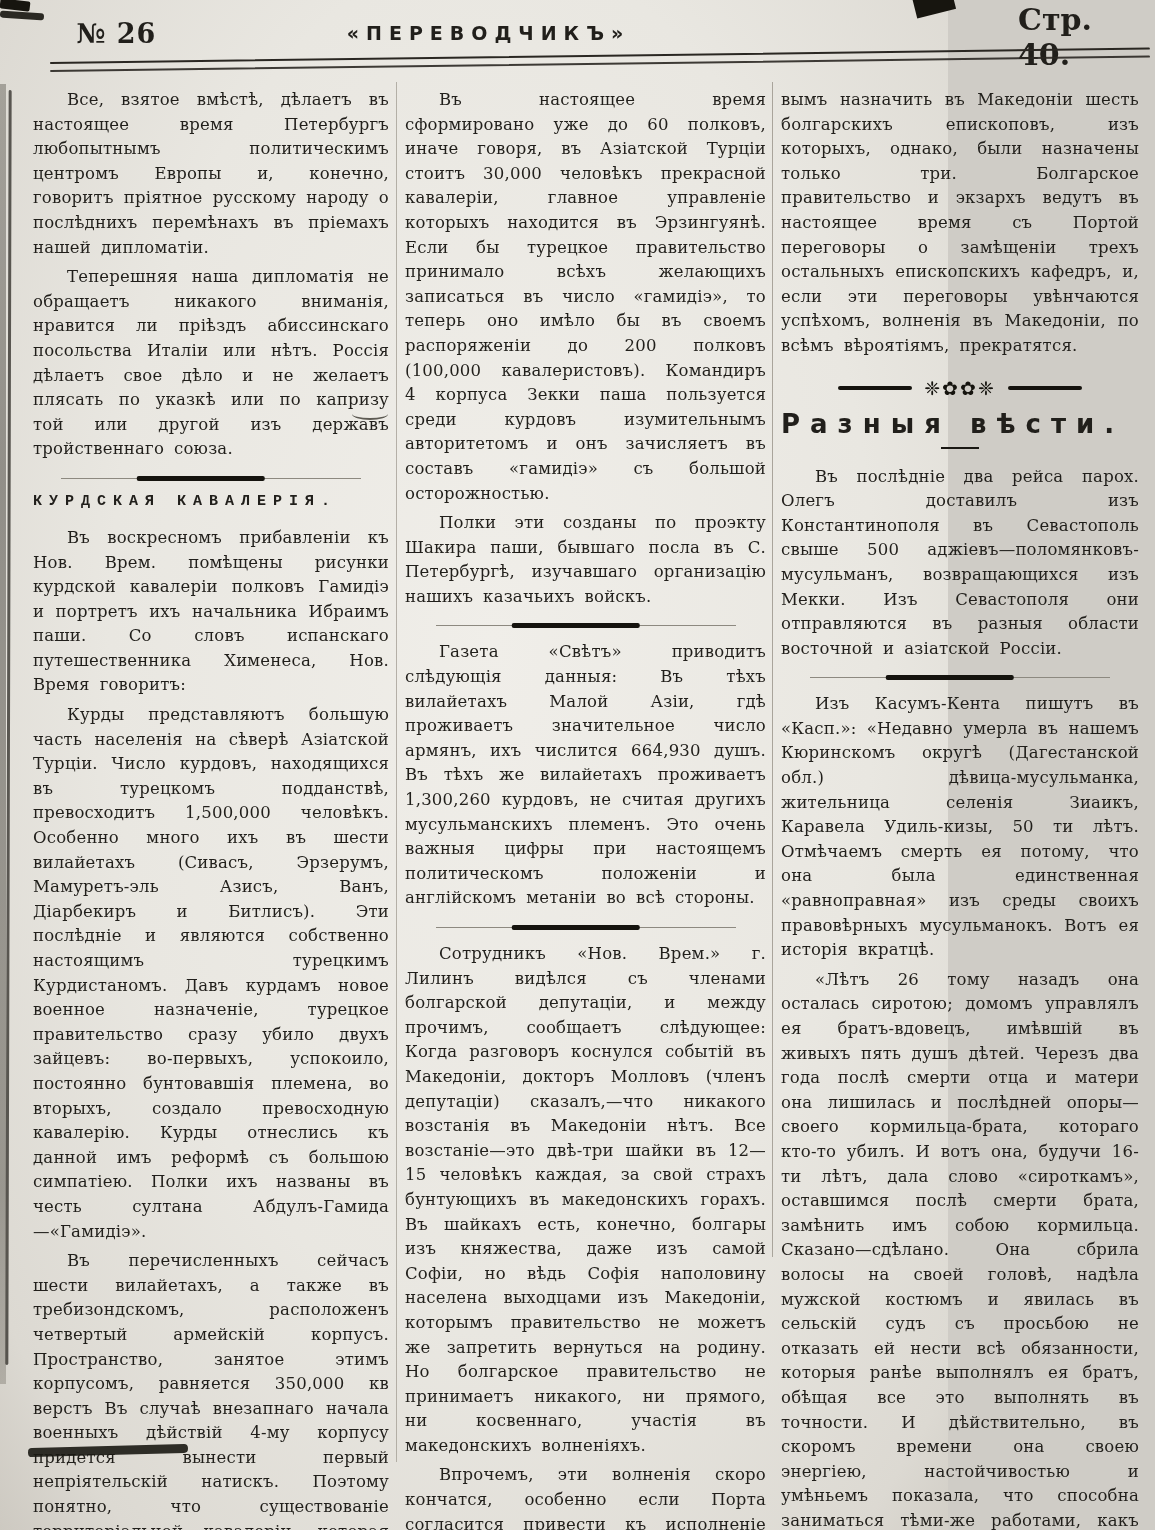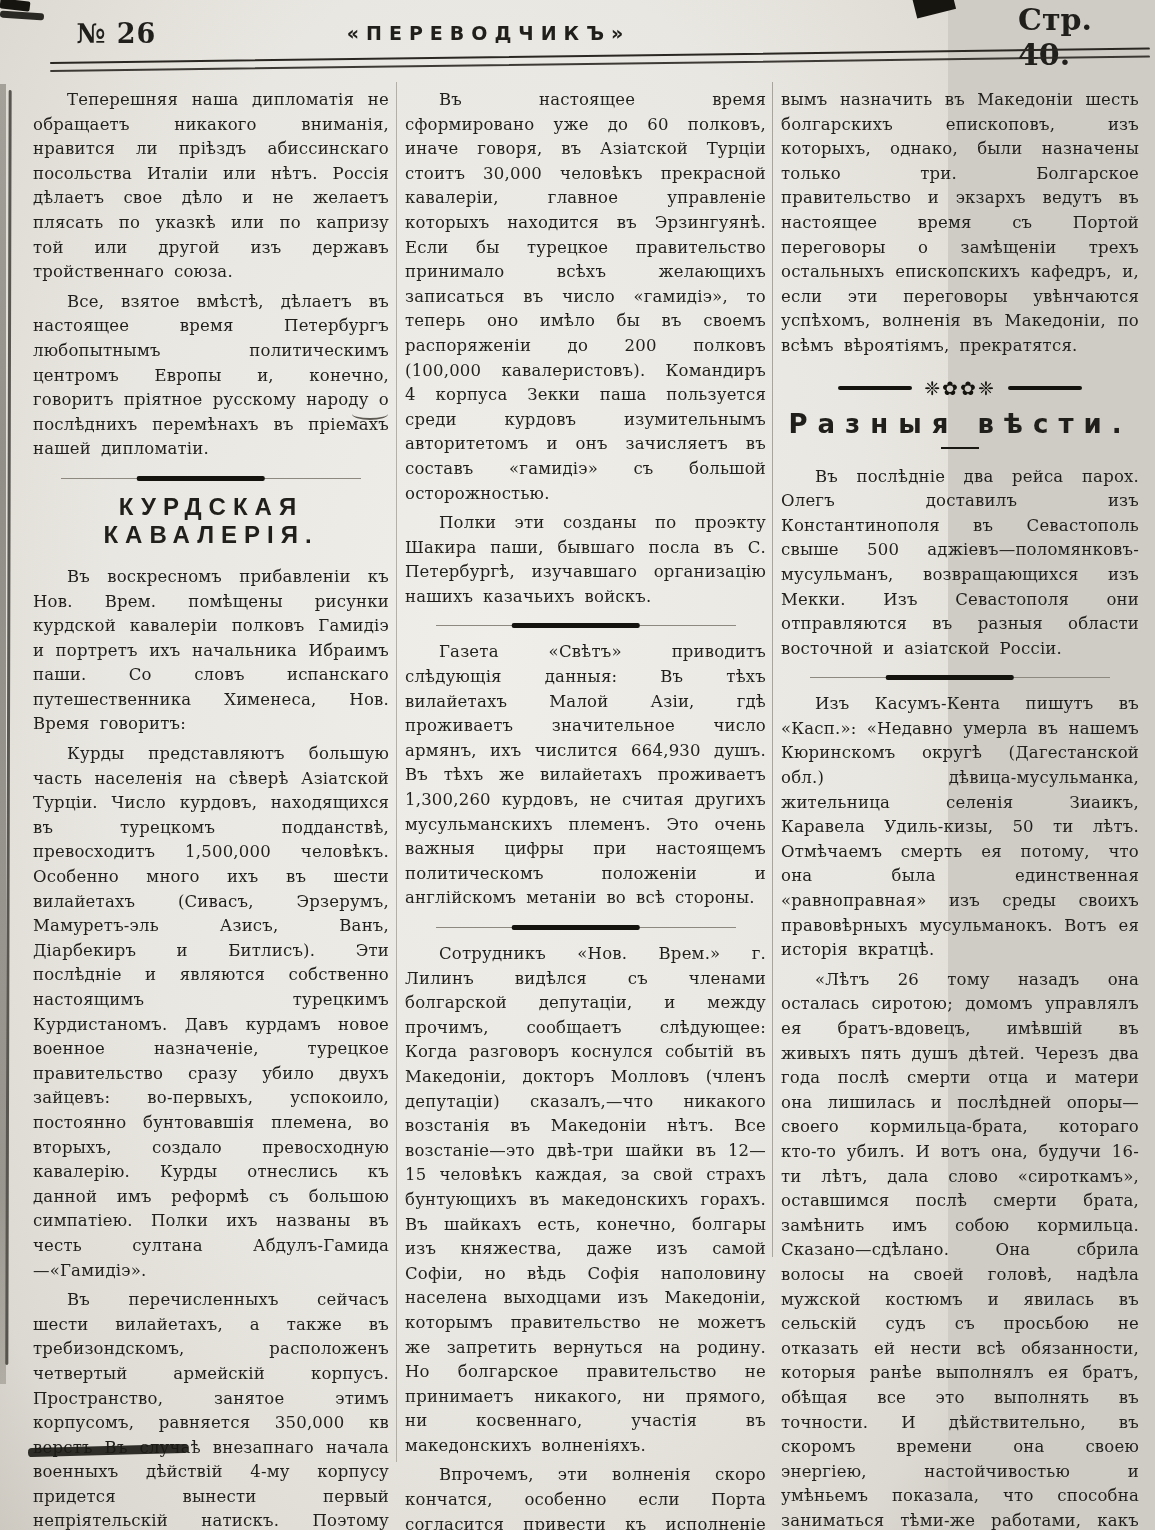--- a/index.html
+++ b/index.html
@@ -19,22 +19,22 @@
   .col{position:absolute;top:88px;text-align:justify;}
   .col-1{left:33px;width:356px;}
   .col-2{left:405px;width:361px;}
   .col-3{left:781px;width:358px;}
   .vrule{position:absolute;width:1px;background:#a9a49b;}
   .vrule-1{left:396px;top:82px;height:1380px;opacity:.85;}
   .vrule-2{left:772px;top:82px;height:1175px;}
   .para{margin:0 0 5px 0;font-size:16.5px;line-height:24.6px;text-indent:34px;
         word-spacing:4.5px;letter-spacing:.2px;}
   .para.noindent{text-indent:0;}
-  .heading{text-align:center;font-weight:bold;}
-  .heading.article{font-family:Liberation Sans, sans-serif;font-size:24px;letter-spacing:7px;margin:4px 0 16px;}
+  .heading{text-align:left;font-weight:bold;}
+  .heading.article{font-family:Liberation Mono, monospace;font-size:15px;letter-spacing:7px;margin:4px 0 16px;}
   .heading.news{font-family:"DejaVu Sans",sans-serif;font-size:26px;letter-spacing:10px;margin:10px 0 2px;}
   
   .divider{margin:14px auto;}
   .divider-rule{position:relative;width:300px;height:1px;background:#8d8980;margin:16px auto 14px;}
   .divider-rule::after{content:"";position:absolute;left:50%;top:-2px;transform:translateX(-58%);
                        width:128px;height:5px;background:#15130e;border-radius:2px;}
   .divider-dash{width:38px;height:2px;background:#1a1813;margin:8px auto 16px;}
   .divider-ornament{display:flex;align-items:center;justify-content:center;gap:12px;
                     font-size:19px;letter-spacing:2px;color:#15130e;margin:18px auto 8px;}
   .divider-ornament::before,.divider-ornament::after{content:"";width:74px;height:4px;background:#15130e;border-radius:2px;}
@@ -59,22 +59,22 @@
 
   <div class="headrule">
     <div class="l1"></div>
     <div class="l2"></div>
   </div>
 
   <div class="vrule vrule-1"></div>
   <div class="vrule vrule-2"></div>
 
   <div class="col col-1">
+      <p class="para">Все, взятое вмѣстѣ, дѣлаетъ въ настоящее время Петербургъ любопытнымъ политическимъ центромъ Европы и, конечно, говоритъ пріятное русскому народу о послѣднихъ перемѣнахъ въ пріемахъ нашей дипломатіи.</p>
       <p class="para">Теперешняя наша дипломатія не обращаетъ никакого вниманія, нравится ли пріѣздъ абиссинскаго посольства Италіи или нѣтъ. Россія дѣлаетъ свое дѣло и не желаетъ плясать по указкѣ или по капризу той или другой изъ державъ тройственнаго союза.</p>
-      <p class="para">Все, взятое вмѣстѣ, дѣлаетъ въ настоящее время Петербургъ любопытнымъ политическимъ центромъ Европы и, конечно, говоритъ пріятное русскому народу о послѣднихъ перемѣнахъ въ пріемахъ нашей дипломатіи.</p>
       <div class="divider divider-rule"></div>
       <div class="heading article">КУРДСКАЯ КАВАЛЕРІЯ.</div>
       <p class="para">Въ воскресномъ прибавленіи къ Нов. Врем. помѣщены рисунки курдской кавалеріи полковъ Гамидіэ и портретъ ихъ начальника Ибраимъ паши. Со словъ испанскаго путешественника Хименеса, Нов. Время говоритъ:</p>
       <p class="para">Курды представляютъ большую часть населенія на сѣверѣ Азіатской Турціи. Число курдовъ, находящихся въ турецкомъ подданствѣ, превосходитъ 1,500,000 человѣкъ. Особенно много ихъ въ шести вилайетахъ (Сивасъ, Эрзерумъ, Мамуретъ-эль Азисъ, Ванъ, Діарбекиръ и Битлисъ). Эти послѣдніе и являются собственно настоящимъ турецкимъ Курдистаномъ. Давъ курдамъ новое военное назначеніе, турецкое правительство сразу убило двухъ зайцевъ: во-первыхъ, успокоило, постоянно бунтовавшія племена, во вторыхъ, создало превосходную кавалерію. Курды отнеслись къ данной имъ реформѣ съ большою симпатіею. Полки ихъ названы въ честь султана Абдулъ-Гамида—«Гамидіэ».</p>
       <p class="para">Въ перечисленныхъ сейчасъ шести вилайетахъ, а также въ требизондскомъ, расположенъ четвертый армейскій корпусъ. Пространство, занятое этимъ корпусомъ, равняется 350,000 кв верстъ Въ случаѣ внезапнаго начала военныхъ дѣйствій 4-му корпусу придется вынести первый непріятельскій натискъ. Поэтому понятно, что существованіе территоріальной кавалеріи, которая можетъ быть мобилизована въ теченіе одного дня, является огромной гарантіей.</p>
     </div>
   <div class="col col-2">
       <p class="para">Въ настоящее время сформировано уже до 60 полковъ, иначе говоря, въ Азіатской Турціи стоитъ 30,000 человѣкъ прекрасной кавалеріи, главное управленіе которыхъ находится въ Эрзингуянѣ. Если бы турецкое правительство принимало всѣхъ желающихъ записаться въ число «гамидіэ», то теперь оно имѣло бы въ своемъ распоряженіи до 200 полковъ (100,000 кавалеристовъ). Командиръ 4 корпуса Зекки паша пользуется среди курдовъ изумительнымъ авторитетомъ и онъ зачисляетъ въ составъ «гамидіэ» съ большой осторожностью.</p>
       <p class="para">Полки эти созданы по проэкту Шакира паши, бывшаго посла въ С. Петербургѣ, изучавшаго организацію нашихъ казачьихъ войскъ.</p>
       <div class="divider divider-rule"></div>

